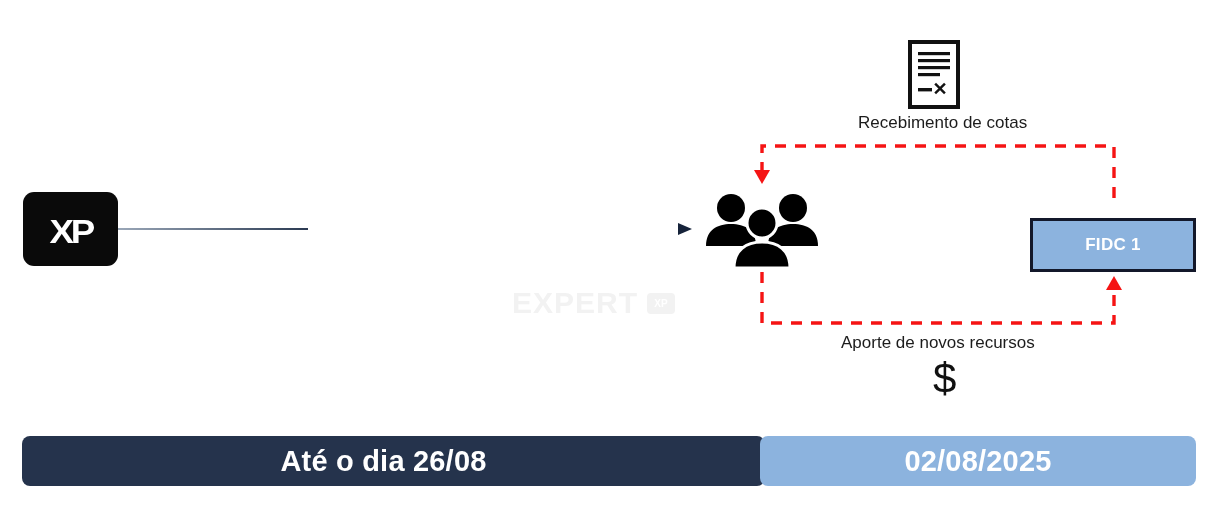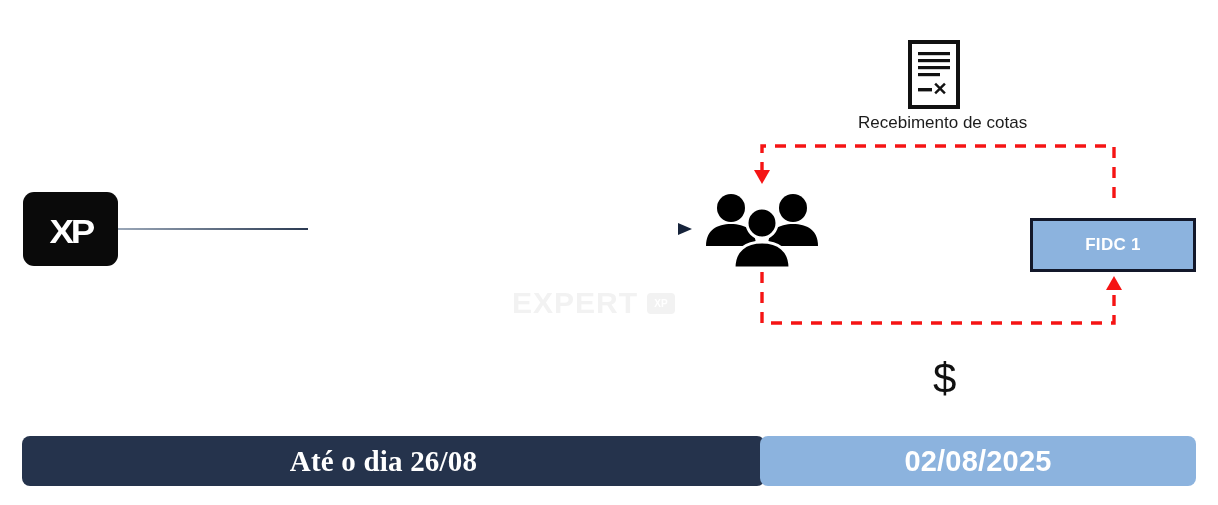--- a/index.html
+++ b/index.html
@@ -236,21 +236,21 @@
     align-items: center;
     justify-content: center;
   }
   .timeline-text {
     color: #ffffff;
     font-size: 29px;
     font-weight: 700;
     letter-spacing: 0.2px;
     line-height: 1;
   }
-  .timeline-dark .timeline-text { transform: translateX(-10px); font-family: Liberation Serif, serif; }
+  .timeline-dark .timeline-text { transform: translateX(-10px); }
 </style>
 </head>
 <body>
 
 <div class="canvas">
 
   <div class="watermark">
     <span class="watermark-text">EXPERT</span>
     <span class="watermark-badge">XP</span>
   </div>
@@ -286,20 +286,21 @@
     <rect x="2" y="2" width="48" height="65" fill="#ffffff" stroke="#111111" stroke-width="4"></rect>
     <rect x="10" y="12" width="32" height="3.2" fill="#111111"></rect>
     <rect x="10" y="19" width="32" height="3.2" fill="#111111"></rect>
     <rect x="10" y="26" width="32" height="3.2" fill="#111111"></rect>
     <rect x="10" y="33" width="22" height="3.2" fill="#111111"></rect>
     <rect x="10" y="48" width="14" height="3.4" fill="#111111"></rect>
     <text x="32" y="55" font-family="Liberation Sans, sans-serif" font-size="18" font-weight="700" fill="#111111" text-anchor="middle">✕</text>
   </svg>
 
   <div class="label label-cotas">Recebimento de cotas</div>
+  <div class="label label-aporte">Aporte de novos recursos</div>
   <div class="dollar">$</div>
 
   <div class="fidc-box">
     <span class="fidc-label">FIDC 1</span>
   </div>
 
   <svg class="flow-svg" viewBox="0 0 1218 505">
 
     <path d="M1114,198 L1114,146 L762,146 L762,170" fill="none" stroke="#f51414" stroke-width="3.4" stroke-dasharray="11,9"></path>
     <polygon points="754,170 770,170 762,184" fill="#f51414"></polygon>

